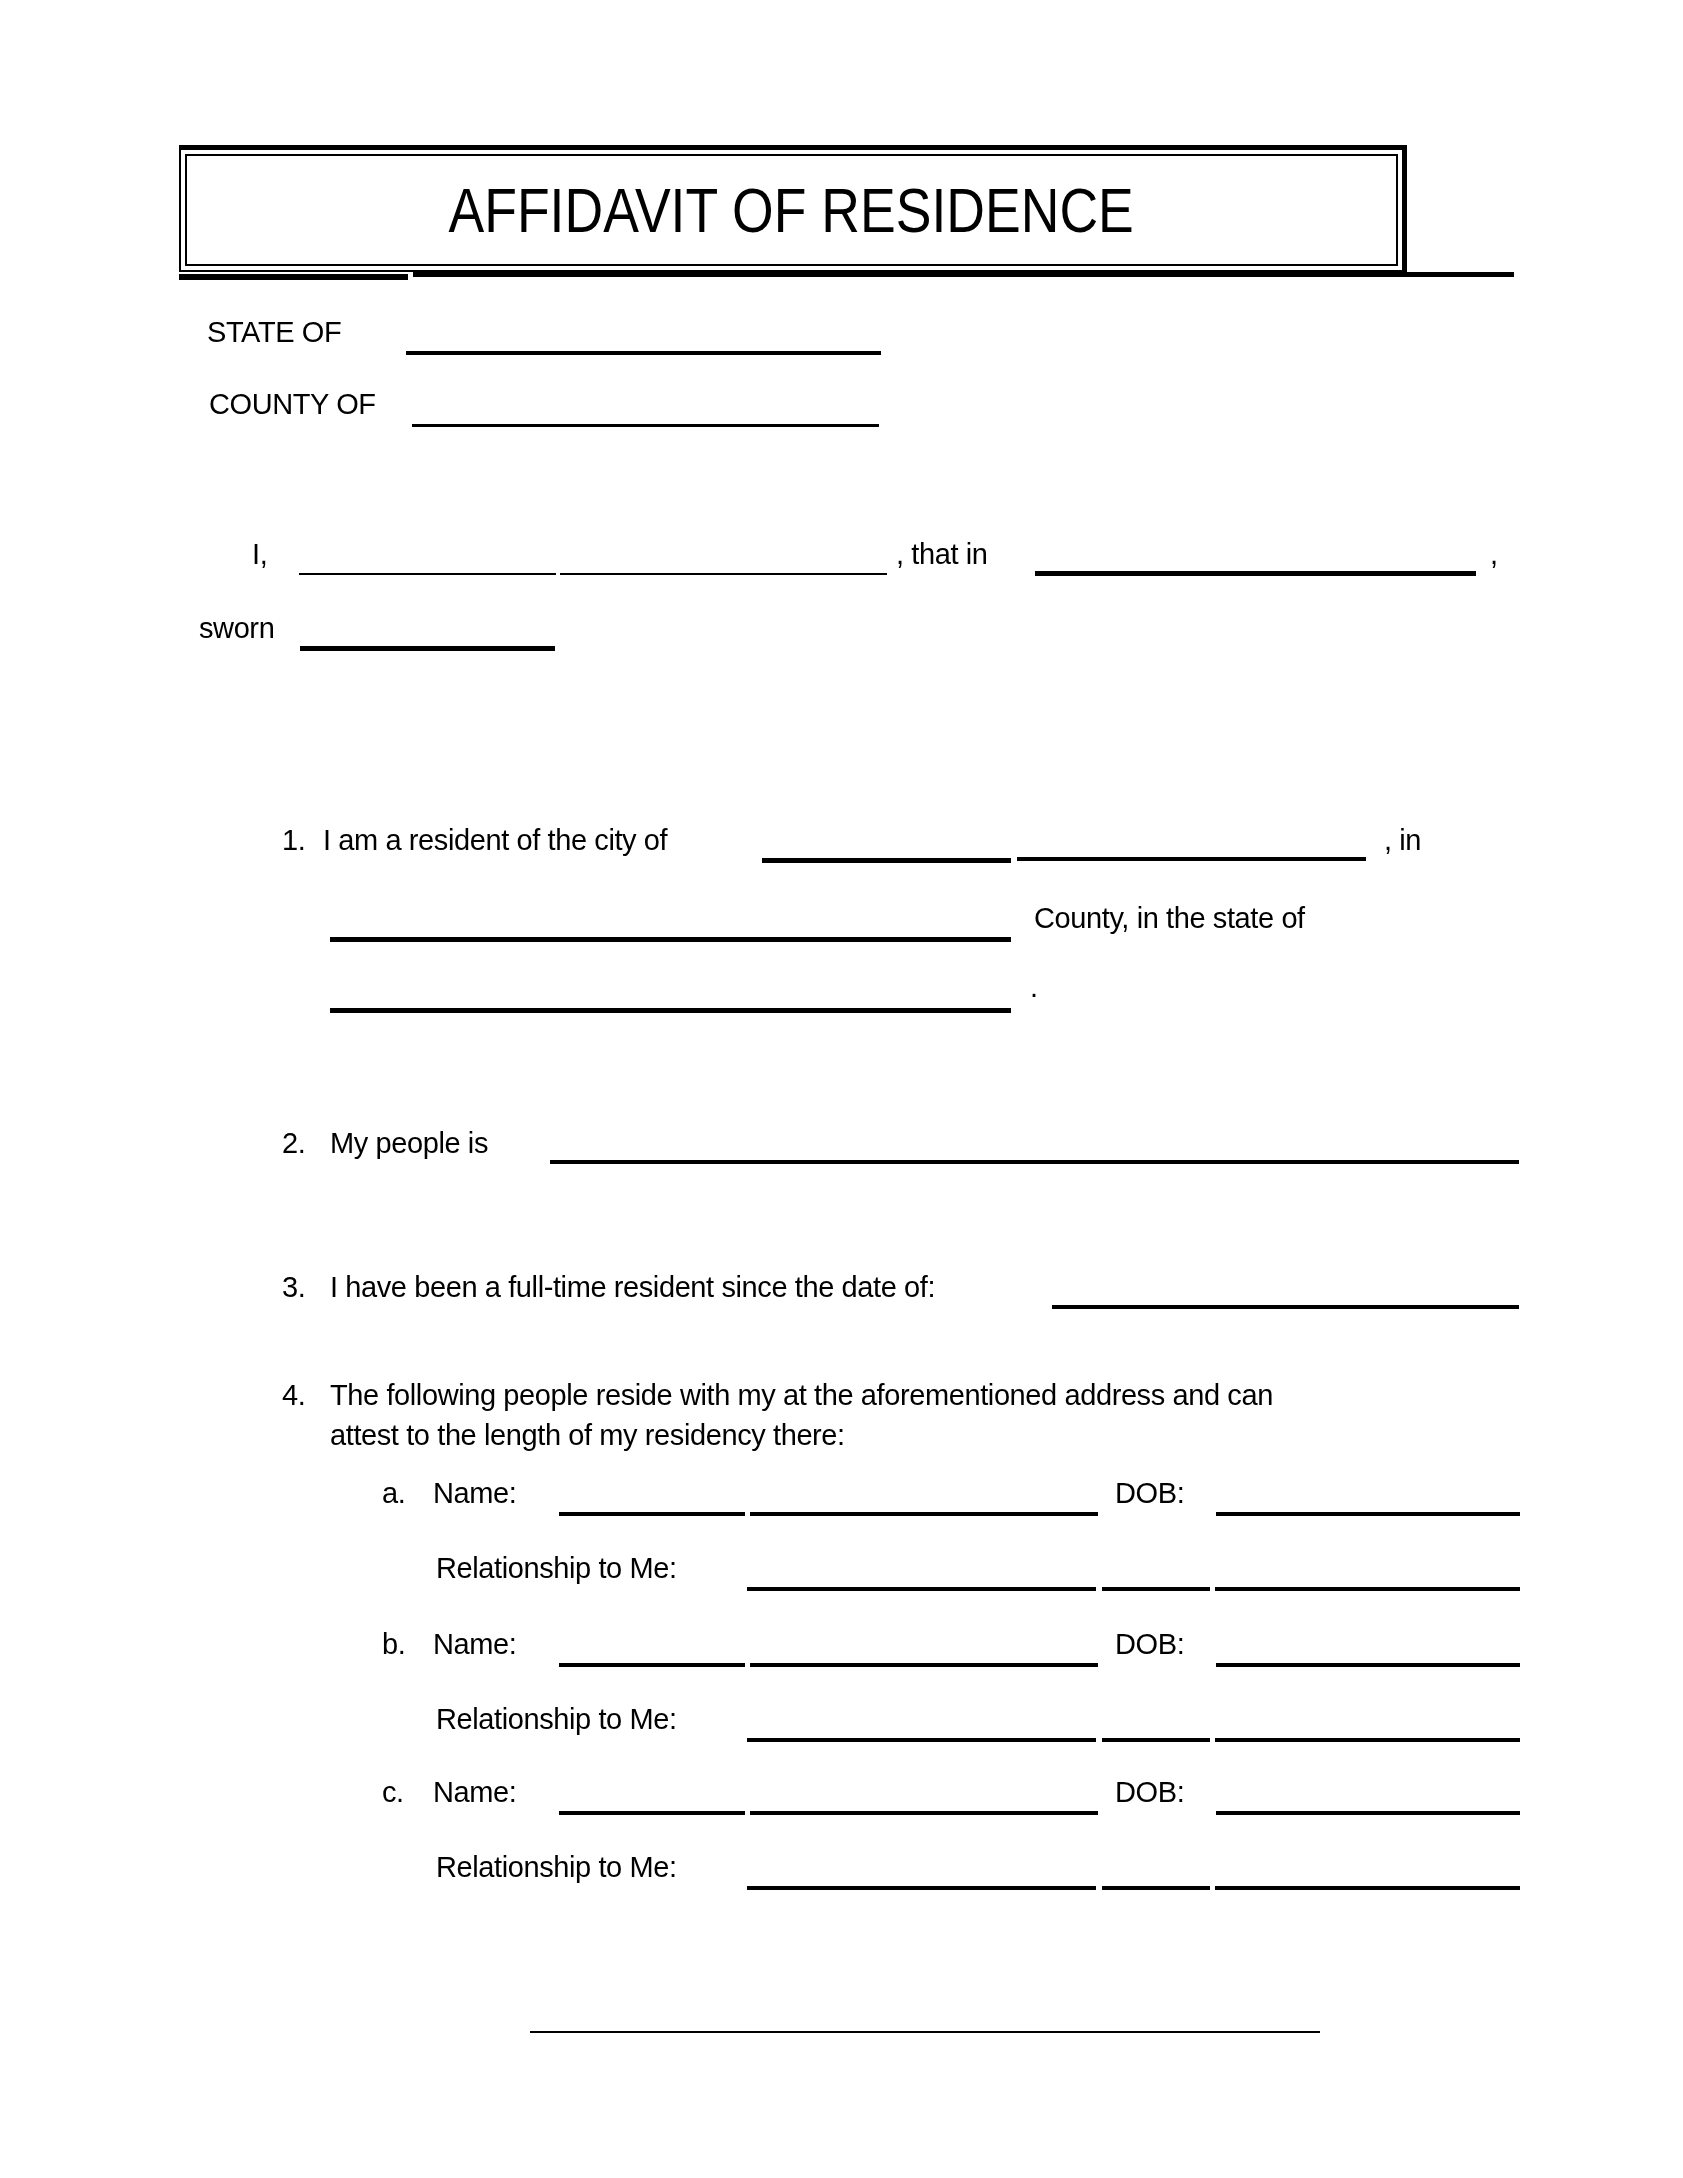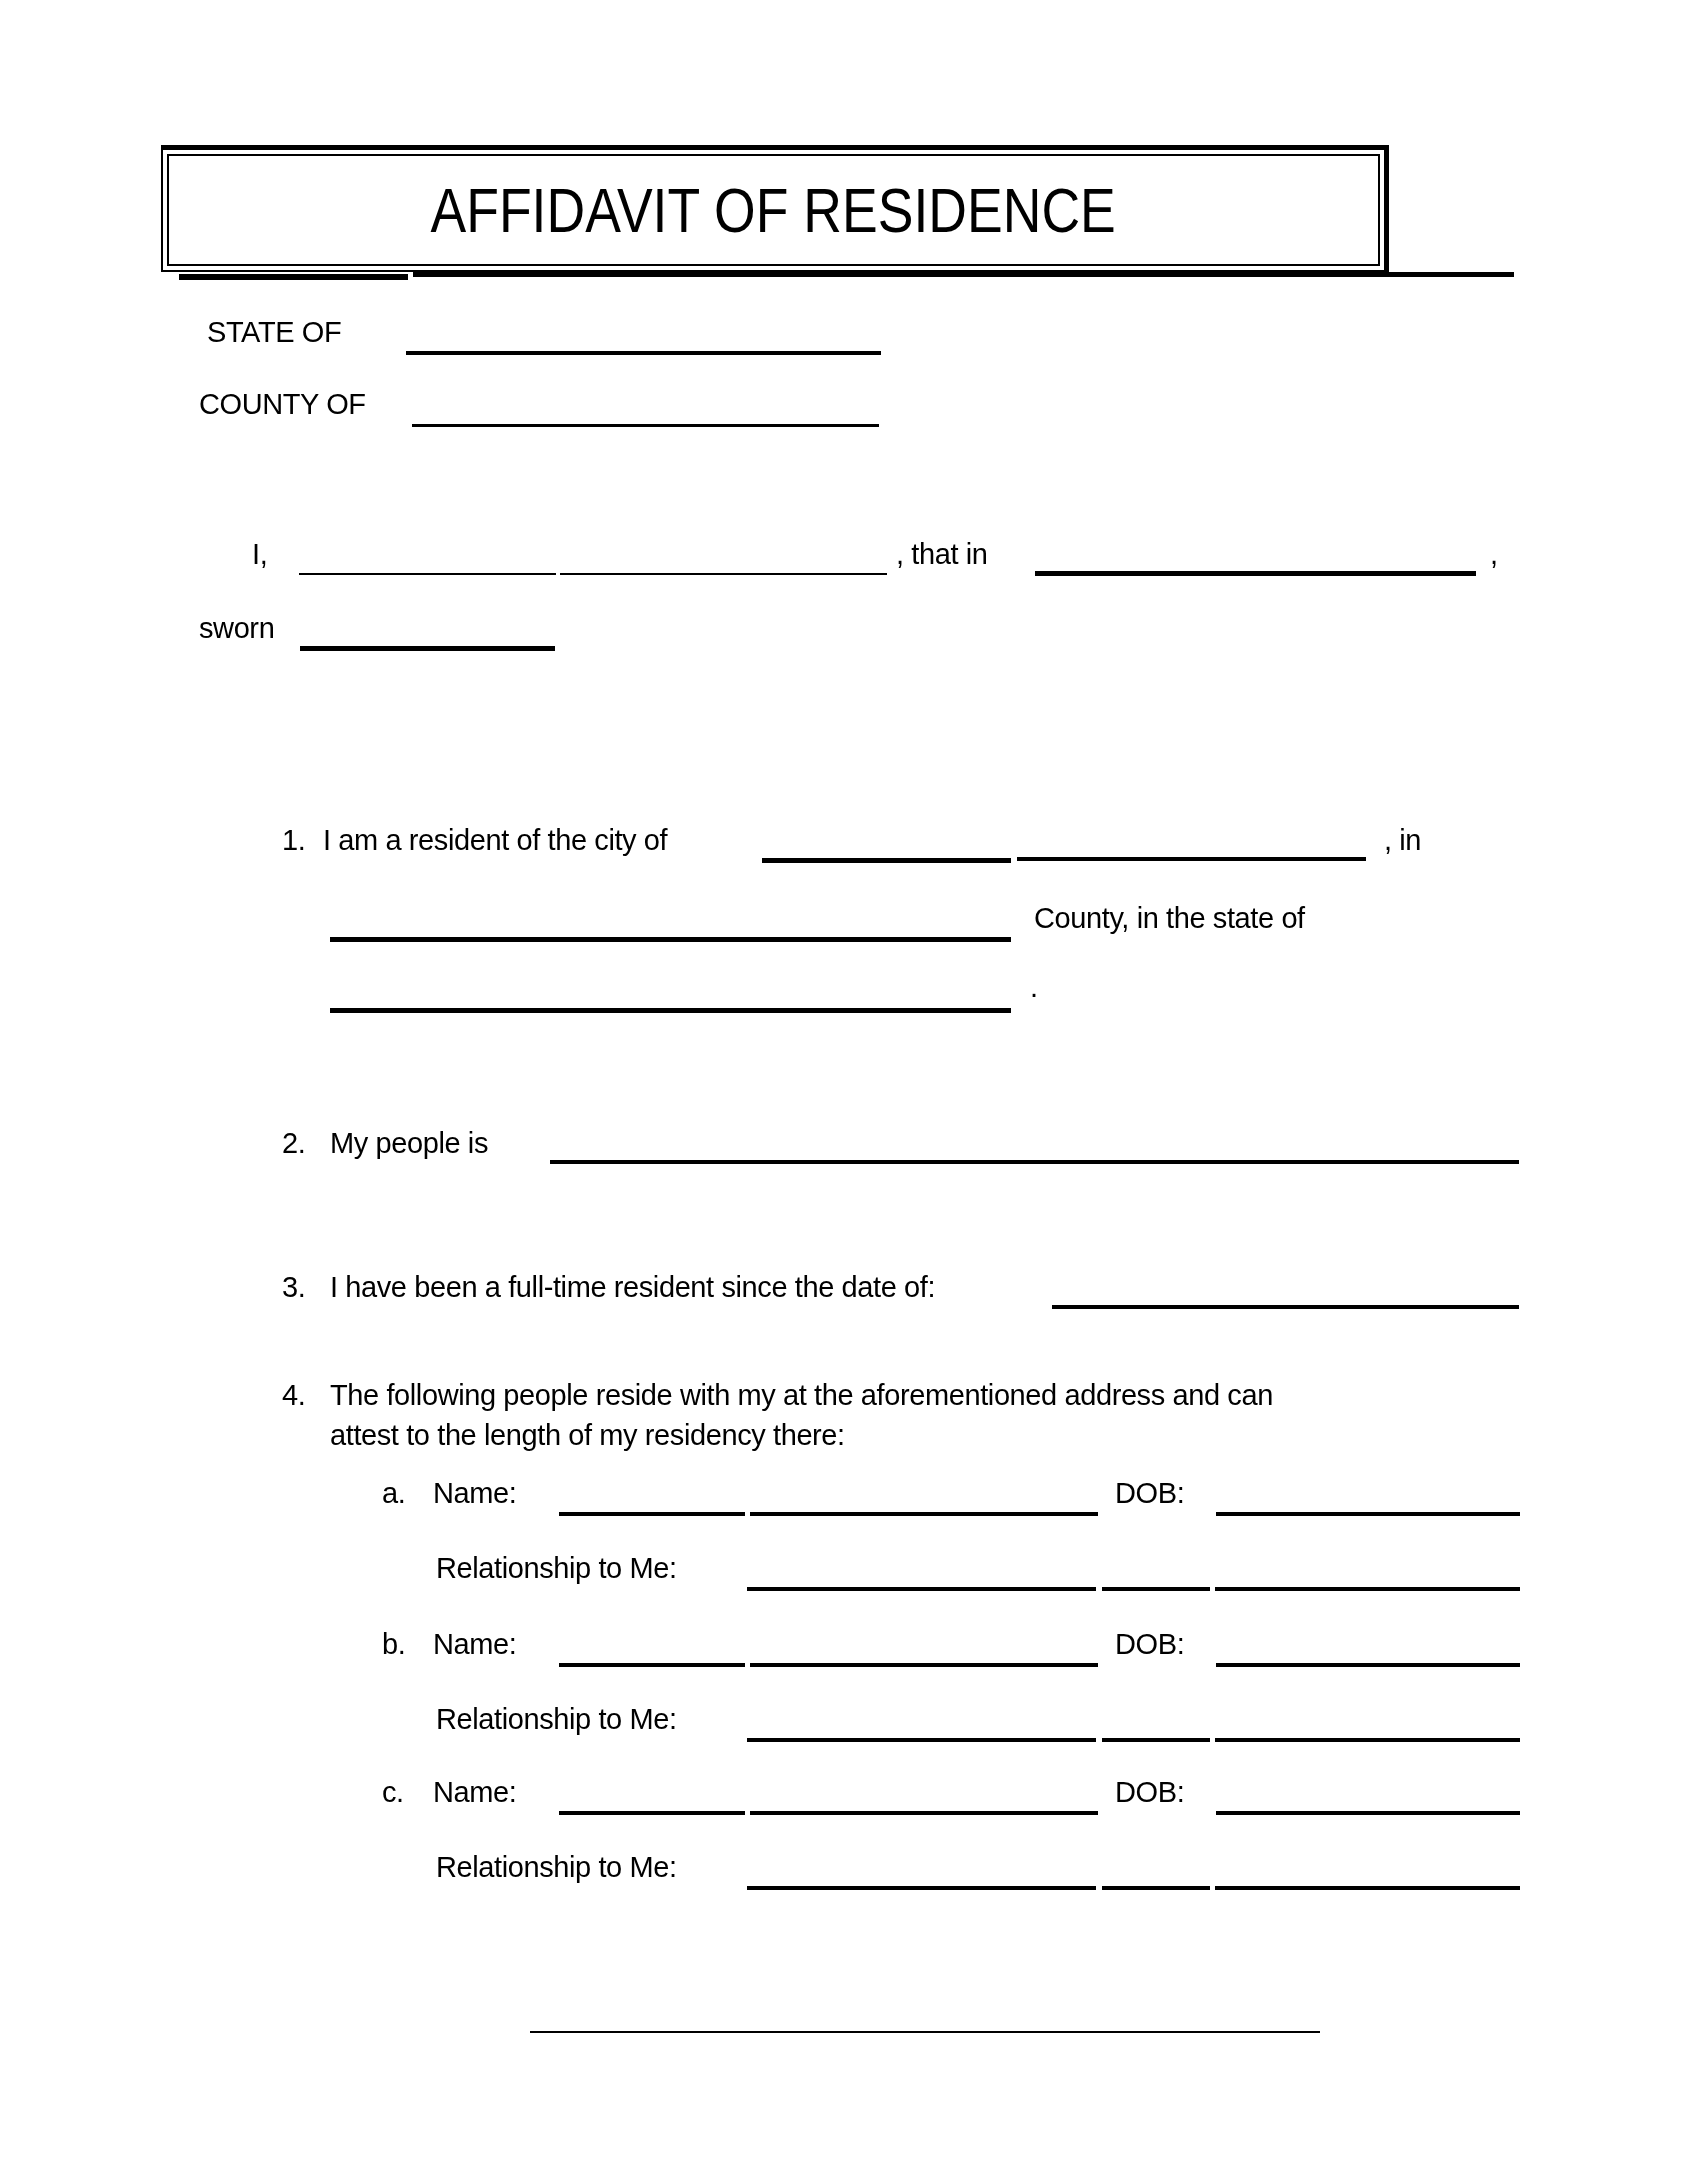--- a/index.html
+++ b/index.html
@@ -18,21 +18,21 @@
     position:absolute;
     white-space:nowrap;
     line-height:34px;
   }
   .ln{
     position:absolute;
     background:#000000;
   }
   .titlebox{
     position:absolute;
-    left:161px; top:145px;
+    left:179px; top:145px;
     width:1228px; height:127px;
     border-style:solid;
     border-color:#000000;
     border-width:5px 5px 2px 2px;
     box-sizing:border-box;
     padding-left:39px;
   }
   .titlebox-inner{
     position:absolute;
     left:4px; right:4px; top:4px; bottom:4px;
@@ -64,21 +64,21 @@
     <div class="titlebox-inner">
       <span class="title-text">AFFIDAVIT OF RESIDENCE</span>
     </div>
   </div>
   <div class="ln" style="left:179px;top:274px;width:229px;height:6px"></div>
   <div class="ln" style="left:413px;top:272px;width:1101px;height:5px"></div>
 
   <span class="t" style="left:207px;top:315px">STATE OF</span>
   <div class="ln" style="left:406px;top:351px;width:475px;height:4px"></div>
 
-  <span class="t" style="left:199px;top:387px">COUNTY OF</span>
+  <span class="t" style="left:209px;top:387px">COUNTY OF</span>
   <div class="ln" style="left:412px;top:424px;width:467px;height:3px"></div>
 
   <span class="t" style="left:252px;top:537px">I,</span>
   <div class="ln" style="left:299px;top:573px;width:257px;height:2px"></div>
   <div class="ln" style="left:560px;top:573px;width:327px;height:2px"></div>
   <span class="t" style="left:896px;top:537px">, that in</span>
   <div class="ln" style="left:1035px;top:571px;width:441px;height:5px"></div>
   <span class="t" style="left:1490px;top:537px">,</span>
 
   <span class="t" style="left:199px;top:611px">sworn</span>

